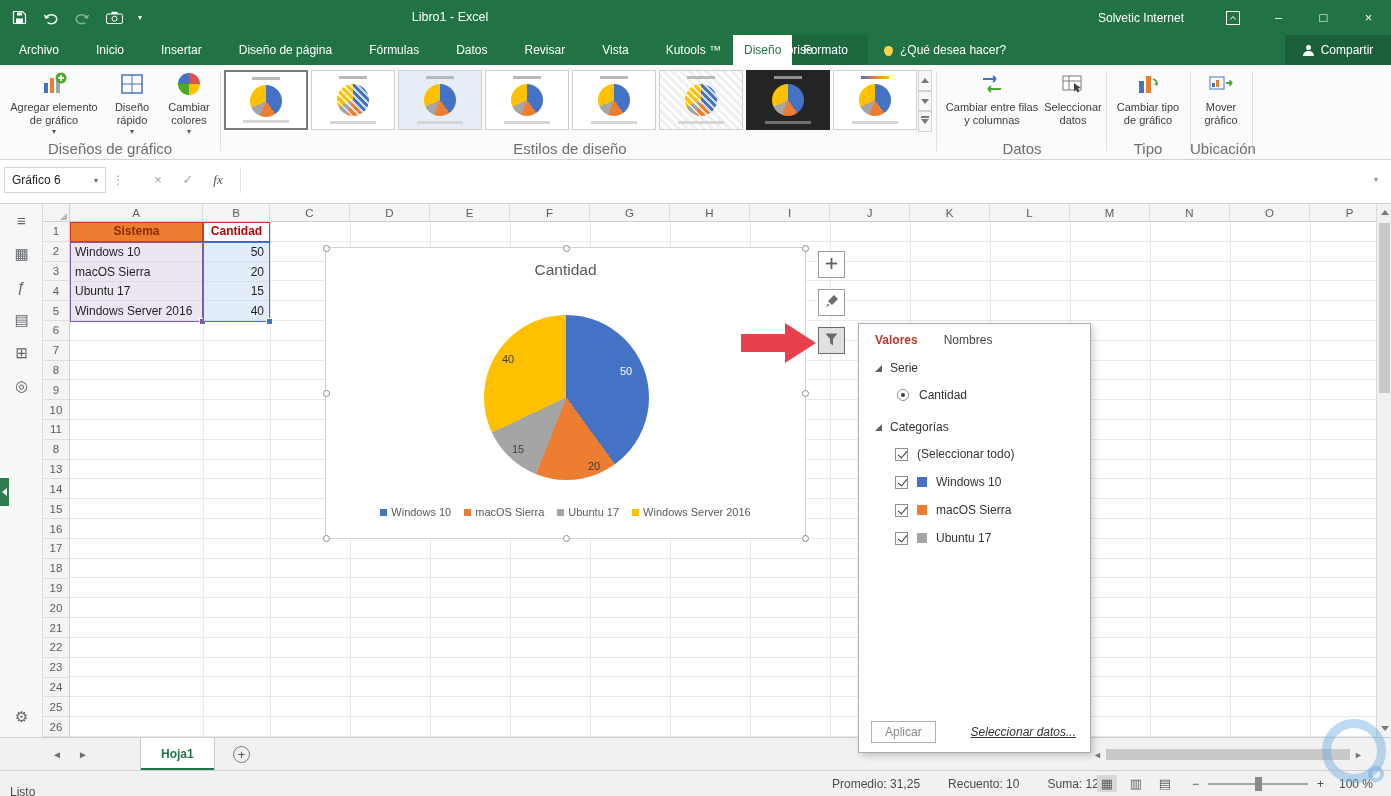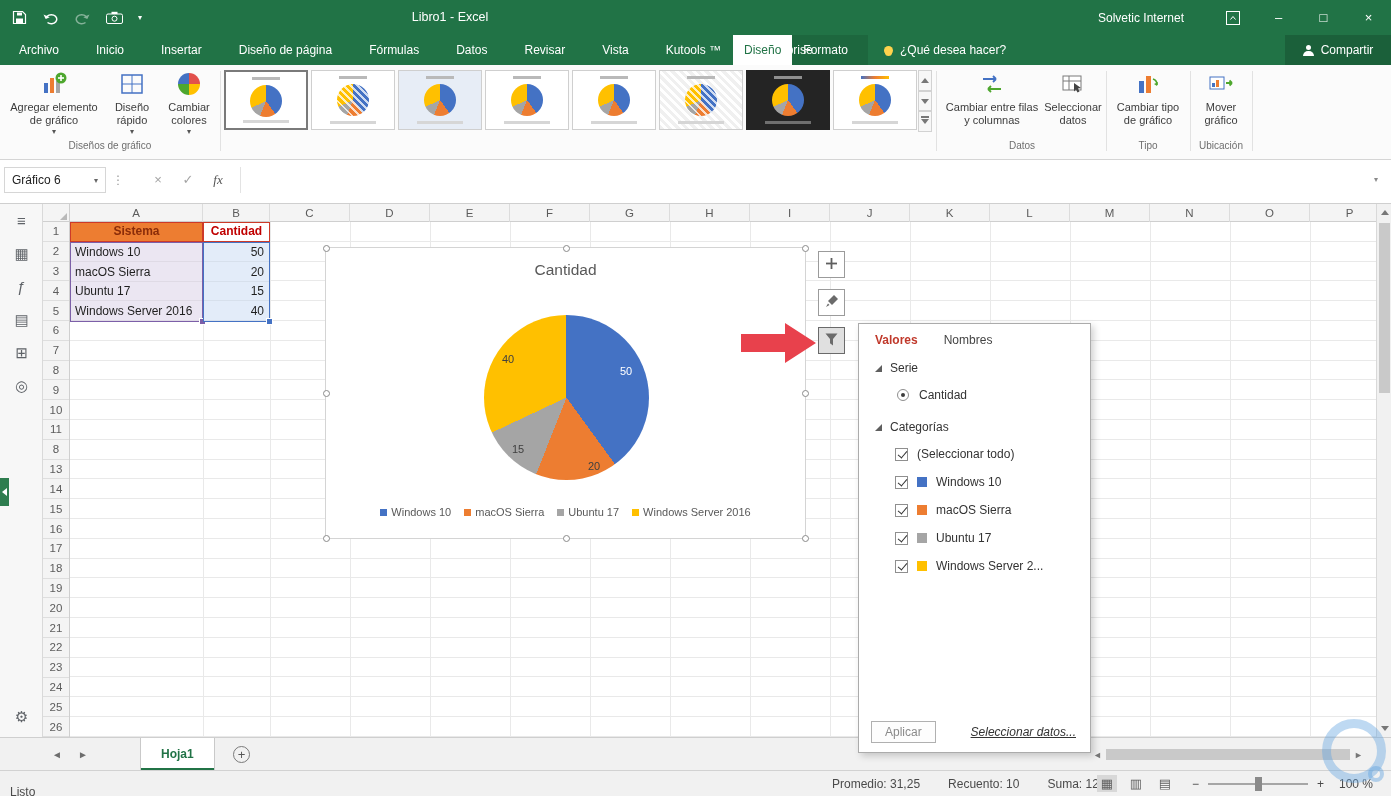--- a/index.html
+++ b/index.html
@@ -27,21 +27,21 @@
 .qsearch{position:absolute;left:884px;top:0;height:30px;display:flex;align-items:center;gap:7px;color:#fff;font-size:12px;}
 .bulb{width:9px;height:9px;border-radius:50%;background:#ffd34d;box-shadow:0 2px 0 -1px #ffd34d;}
 .share{position:absolute;right:0;top:0;width:106px;height:30px;background:rgba(0,0,0,.16);display:flex;align-items:center;justify-content:center;gap:7px;color:#fff;}
 .person{width:11px;height:11px;position:relative;}
 .person:before{content:'';position:absolute;left:3px;top:0;width:5px;height:5px;border-radius:50%;background:#fff;}
 .person:after{content:'';position:absolute;left:0;top:6px;width:11px;height:5px;border-radius:5px 5px 0 0;background:#fff;}
 
 
 .ribbon{position:absolute;left:0;top:65px;width:1391px;height:95px;background:#fbfbfb;border-bottom:1px solid #d5d5d5;z-index:4;}
 .rsep{position:absolute;top:6px;bottom:8px;width:1px;background:#e2e2e2;}
-.rgroup-label{position:absolute;bottom:8px;font-size:10px;color:#6e6e6e;text-align:center;}
+.rgroup-label{position:absolute;bottom:2px;font-size:15px;color:#6e6e6e;text-align:center;}
 .bigbtn{position:absolute;top:4px;display:flex;flex-direction:column;align-items:center;font-size:11px;color:#3c3c3c;text-align:center;line-height:12.5px;cursor:default;}
 .bigbtn .ric{height:30px;display:flex;align-items:center;justify-content:center;margin-bottom:2px;}
 .dd{font-size:8px;color:#555;}
 .cwheel{width:22px;height:22px;border-radius:50%;background:conic-gradient(#e2504c 0 90deg,#FFC000 0 180deg,#4ea72e 0 270deg,#4472C4 0);}
 #style-gallery{position:absolute;left:224px;top:5px;width:692px;height:62px;display:flex;gap:3px;}
 .thumb{width:84px;height:60px;border:1px solid #cfcfcf;background:#fff;position:relative;flex:none;}
 .thumb.t-sel{border:2px solid #7a7a7a;}
 .thumb.t-tint{background:#e7edf6;}
 .thumb.t-pattern{background:repeating-linear-gradient(45deg,#f0f0f0 0 3px,#fff 3px 6px);}
 .thumb.t-dark{background:#242424;border-color:#242424;}
@@ -372,20 +372,21 @@
           <rect x="4" y="12" width="3" height="4" fill="#4472C4"></rect>
           <rect x="8" y="9" width="3" height="7" fill="#ED7D31"></rect>
           <path d="M18 12h6m0 0-2.5-2.5M24 12l-2.5 2.5" stroke="#4ea72e" stroke-width="1.8" fill="none"></path>
         </svg>
       </span>
     <span>Mover gráfico</span>
   </div>
   <div class="rsep" style="left:1252px;"></div>
 
   <div class="rgroup-label" style="left:0;width:220px;">Diseños de gráfico</div>
+  <div class="rgroup-label" style="left:222px;width:696px;">Estilos de diseño</div>
   <div class="rgroup-label" style="left:938px;width:168px;">Datos</div>
   <div class="rgroup-label" style="left:1108px;width:80px;">Tipo</div>
   <div class="rgroup-label" style="left:1190px;width:62px;">Ubicación</div>
 </div>
 
 <div class="fbar">
   <div class="namebox">
     <span>Gráfico 6</span>
     <span class="nb-caret">▾</span>
   </div>
@@ -588,25 +589,20 @@
       <div class="fp-opt">
         <span class="chk on"></span>
         <span class="fsw" style="background: rgb(237, 125, 49);"></span>
         <span class="fp-lbl">macOS Sierra</span>
       </div>
       <div class="fp-opt">
         <span class="chk on"></span>
         <span class="fsw" style="background: rgb(165, 165, 165);"></span>
         <span class="fp-lbl">Ubuntu 17</span>
       </div>
-      <div class="fp-opt">
-        <span class="chk on"></span>
-        <span class="fsw" style="background: rgb(255, 192, 0);"></span>
-        <span class="fp-lbl">Windows Server 2...</span>
-      </div>
     </div>
   <div class="fp-bottom">
     <button class="apply">Aplicar</button>
     <span class="seldata">Seleccionar datos...</span>
   </div>
 </div>
 
 <div class="vscroll">
   <div class="vs-btn" style="top:0;">
       <span class="tri-up"></span>

